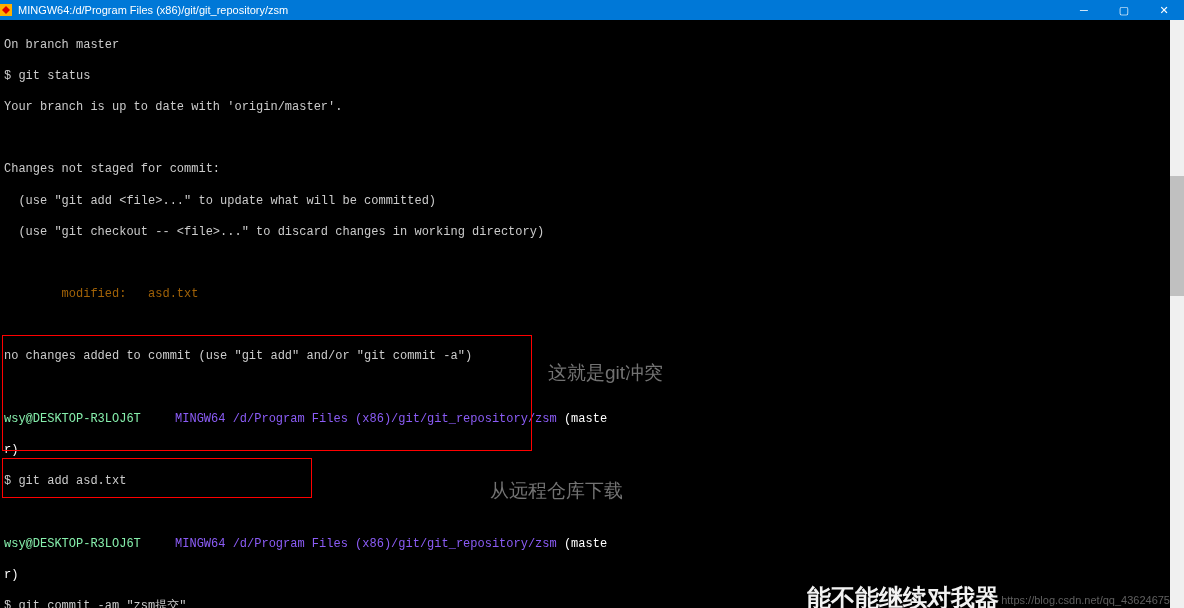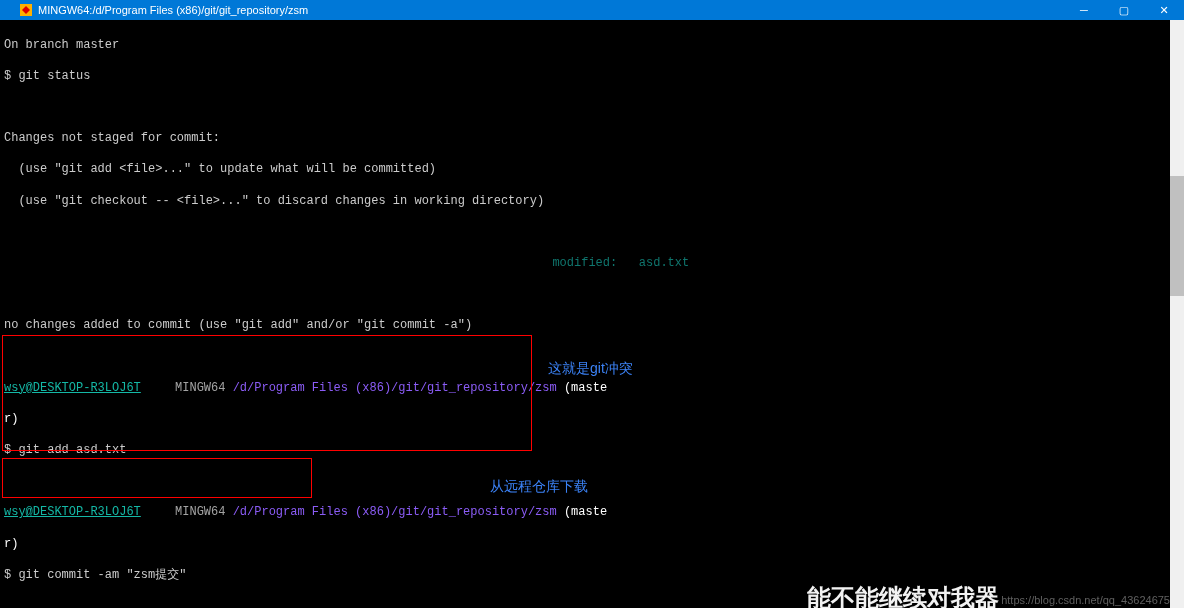--- a/index.html
+++ b/index.html
@@ -14,21 +14,21 @@
   position: relative;
 }
 .titlebar {
   background: #0078d7;
   height: 20px;
   display: flex;
   align-items: center;
   color: #fff;
   font-family: "Segoe UI", sans-serif;
   font-size: 11px;
-  padding-left: 20px;
+  padding-left: 0;
 }
 .titlebar .icon {
   width: 12px;
   height: 12px;
   margin-right: 6px;
   display: inline-flex;
 }
 .window-controls {
   margin-left: auto;
   display: flex;
@@ -41,35 +41,35 @@
   justify-content: center;
   color: #fff;
 }
 .terminal {
   padding: 2px 4px;
   line-height: 1.3;
   white-space: pre;
   position: relative;
 }
 .line { display: block; }
-.green { color: #14b8a6; text-decoration: underline; }
-.magenta { color: #a3a3a3; padding-left: 27px; }
+.green { color: #86efac; }
+.magenta { color: #8b5cf6; padding-left: 27px; }
 .yellow { color: #8b5cf6; }
 .cyan { color: #ffffff; }
-.red { color: #0f766e; text-align: center; }
+.red { color: #a16207; }
 .redbox {
   border: 1px solid #ff0000;
   position: absolute;
   pointer-events: none;
 }
 .annotation {
   position: absolute;
-  color: #3b82f6;
+  color: #737373;
   font-family: "Microsoft YaHei", sans-serif;
-  font-size: 14px;
+  font-size: 19px;
 }
 .watermark {
   position: absolute;
   right: 14px;
   bottom: 2px;
   color: #888;
   font-family: Arial, sans-serif;
   font-size: 11px;
   opacity: 0.7;
 }
@@ -113,20 +113,21 @@
   <div class="window-controls">
     <div class="win-btn">─</div>
     <div class="win-btn">▢</div>
     <div class="win-btn">✕</div>
   </div>
 </div>
 
 <div class="terminal">
 <span class="line">On branch master</span>
 <span class="line">$ git status</span>
+<span class="line">Your branch is up to date with 'origin/master'.</span>
 <span class="line"> </span>
 <span class="line">Changes not staged for commit:</span>
 <span class="line">  (use "git add &lt;file&gt;..." to update what will be committed)</span>
 <span class="line">  (use "git checkout -- &lt;file&gt;..." to discard changes in working directory)</span>
 <span class="line"> </span>
 <span class="line red">        modified:   asd.txt</span>
 <span class="line"> </span>
 <span class="line">no changes added to commit (use "git add" and/or "git commit -a")</span>
 <span class="line"> </span>
 <span class="line"><span class="green">wsy@DESKTOP-R3LOJ6T</span> <span class="magenta">MINGW64</span> <span class="yellow">/d/Program Files (x86)/git/git_repository/zsm</span> <span class="cyan">(maste</span></span>

